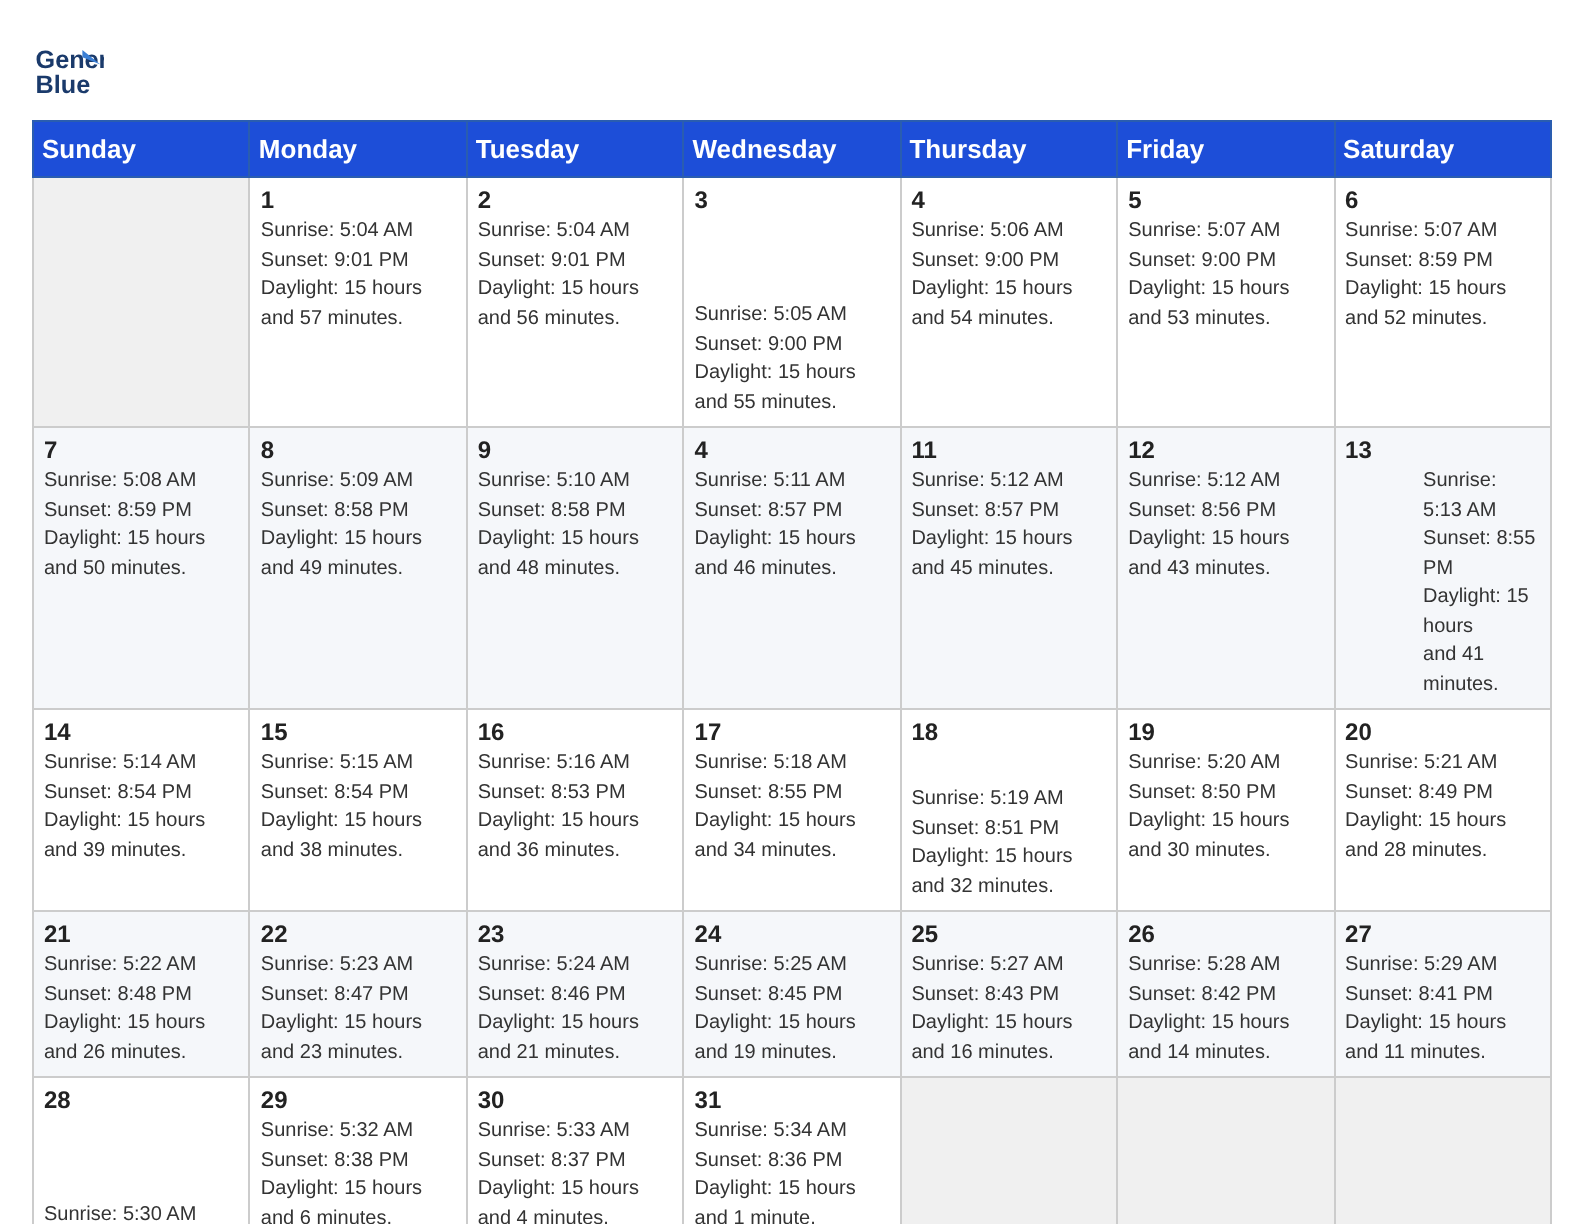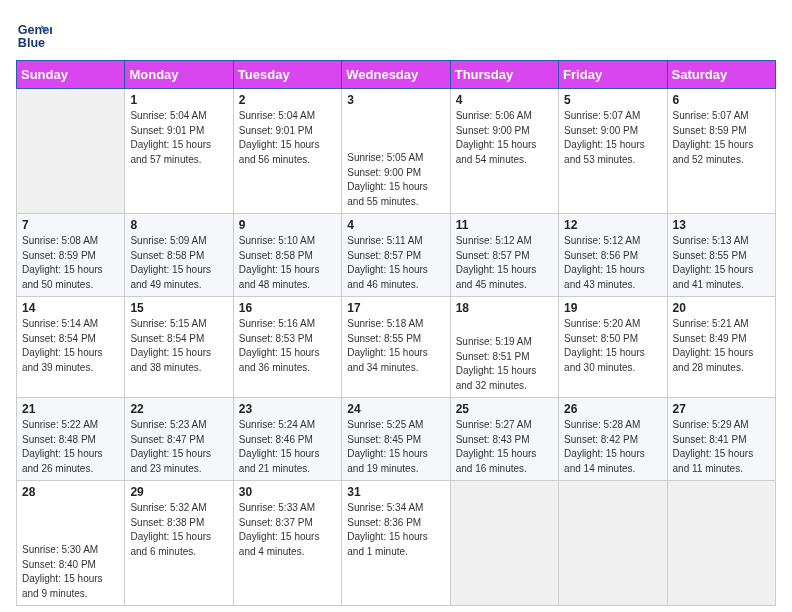--- a/index.html
+++ b/index.html
@@ -43,21 +43,21 @@
     .calendar-subtitle {
       font-size: 16px;
       color: #333;
     }
     table {
       width: 100%;
       border-collapse: collapse;
       border: 1px solid #ccc;
     }
     thead tr th {
-      background-color: #d946ef;
+      background-color: #1d4ed8;
       color: #fff;
       font-size: 13px;
       font-weight: bold;
       padding: 6px 4px;
       text-align: left;
       border: 1px solid #2a5db0;
     }
     tbody tr td {
       border: 1px solid #ccc;
       vertical-align: top;
@@ -203,21 +203,21 @@
         </td>
         <td>
           <span class="day-number">12</span>
           <div class="day-info" style="white-space: pre-line;">Sunrise: 5:12 AM
 Sunset: 8:56 PM
 Daylight: 15 hours
 and 43 minutes.</div>
         </td>
         <td>
           <span class="day-number">13</span>
-          <div class="day-info" style="white-space: pre-line;">Sunrise: 5:13 AM
+          <div class="day-info" style="white-space: pre-line; margin-left: 39px;">Sunrise: 5:13 AM
 Sunset: 8:55 PM
 Daylight: 15 hours
 and 41 minutes.</div>
         </td>
       </tr>
       <tr>
         <td>
           <span class="day-number">14</span>
           <div class="day-info" style="white-space: pre-line;">Sunrise: 5:14 AM
 Sunset: 8:54 PM

